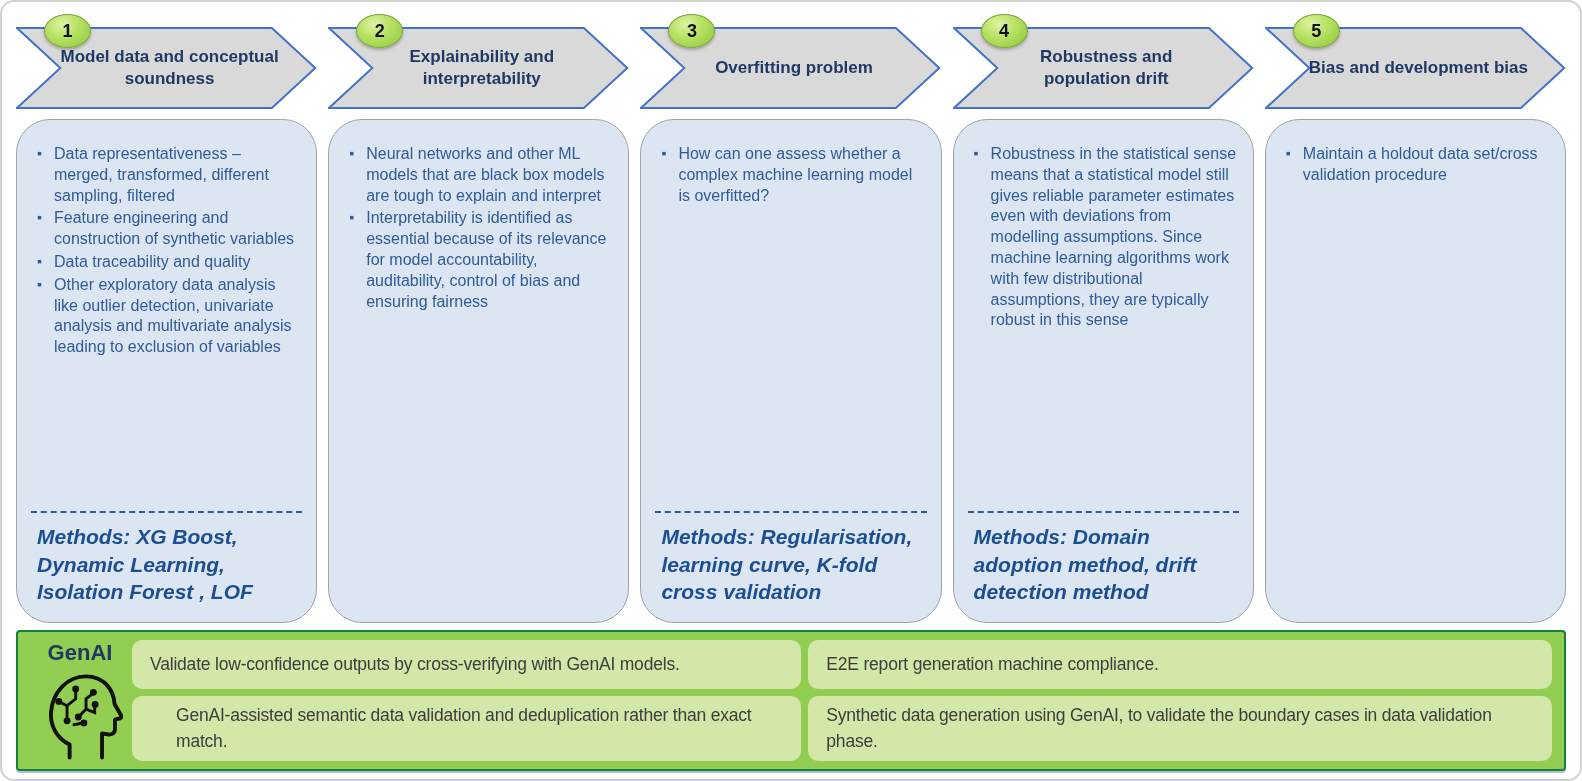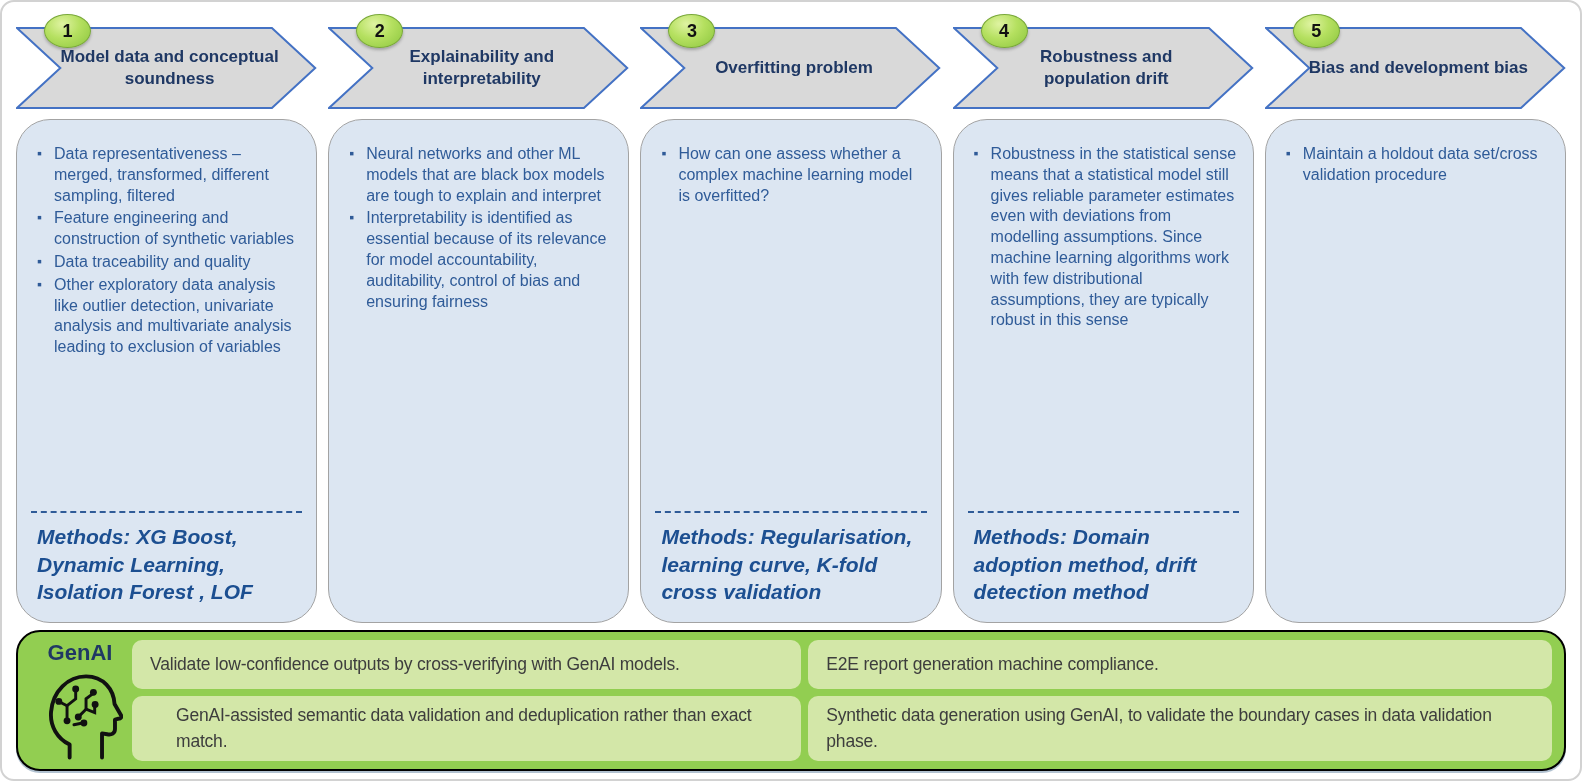--- a/index.html
+++ b/index.html
@@ -95,22 +95,22 @@
     color:#1c4f91;
     line-height:1.32;
     padding-bottom:2px;
     margin-top:8px;
   }
   
   .genai-panel {
     margin-top:7px;
     height:141px;
     background:#92ce51;
-    border:2px solid #000000;
-    border-radius:24px;
+    border:2px solid #15803d;
+    border-radius:4px;
     box-shadow:0 2px 0 rgba(31,78,121,.35);
     display:flex;
     padding:8px 12px 8px 10px;
   }
   .genai-left {
     width:104px;
     display:flex; flex-direction:column; align-items:center;
     padding-top:2px;
   }
   .genai-label {

